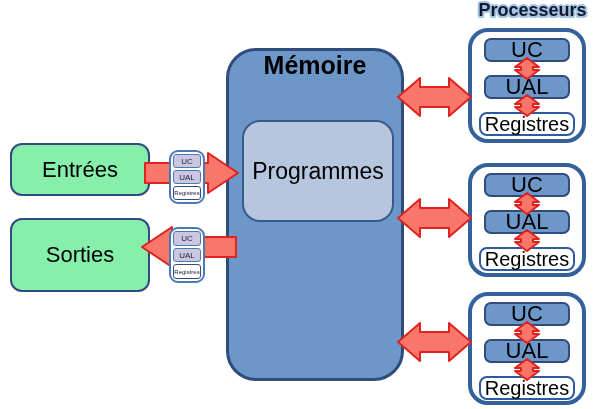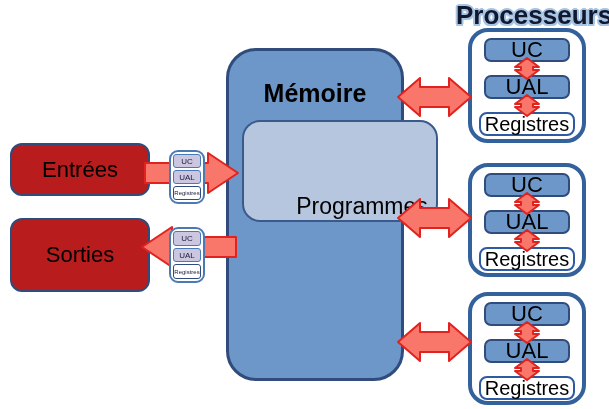--- a/index.html
+++ b/index.html
@@ -10,58 +10,58 @@
     font-family: "Liberation Sans", sans-serif;
     overflow: hidden;
     color: #000;
   }
   .abs { position: absolute; box-sizing: border-box; }
   .center { display: flex; align-items: center; justify-content: center; }
 
   
   .io-box {
     left: 10px; width: 140px;
-    background: #b91c1c;
+    background: #86efac;
     border: 2.5px solid #2f4c7c;
     border-radius: 12px;
     font-size: 22px;
     z-index: 1;
   }
   #entrees { top: 143px; height: 53px; }
   #sorties { top: 218px; height: 74px; }
 
   
   .memory {
     left: 226px; top: 48px; width: 178px; height: 333px;
     background: #6d97c8;
     border: 3px solid #2f4c7c;
     border-radius: 30px;
     z-index: 1;
   }
   .memory-title {
-    position: absolute; top: 28px; left: 0; right: 0;
+    position: absolute; top: 0; left: 0; right: 0;
     text-align: center;
     font-weight: bold; font-size: 25px;
   }
   .mem-block {
     position: absolute; left: 13px; width: 148px;
     background: #b5c6de;
     border: 2.5px solid #3a5a8c;
     border-radius: 18px;
     font-size: 23px;
-    display: flex; align-items: flex-end; justify-content: center; padding-left: 44px;
+    display: flex; align-items: center; justify-content: center;
   }
   #programmes { top: 69px; height: 98px; }
   #donnees { top: 171px; height: 88px; }
 
   
   .proc-title {
     left: 456px; top: 0; width: 153px;
     text-align: center;
-    font-weight: bold; font-size: 26px;
+    font-weight: bold; font-size: 18px;
     color: #12182e;
     text-shadow:
       -1.5px -1.5px 0 #a6c4e4, 1.5px -1.5px 0 #a6c4e4,
       -1.5px  1.5px 0 #a6c4e4, 1.5px  1.5px 0 #a6c4e4,
       0 -2px 0 #a6c4e4, 0 2px 0 #a6c4e4,
       -2px 0 0 #a6c4e4, 2px 0 0 #a6c4e4;
     z-index: 1;
   }
   .processor {
     left: 468px; width: 118px;

